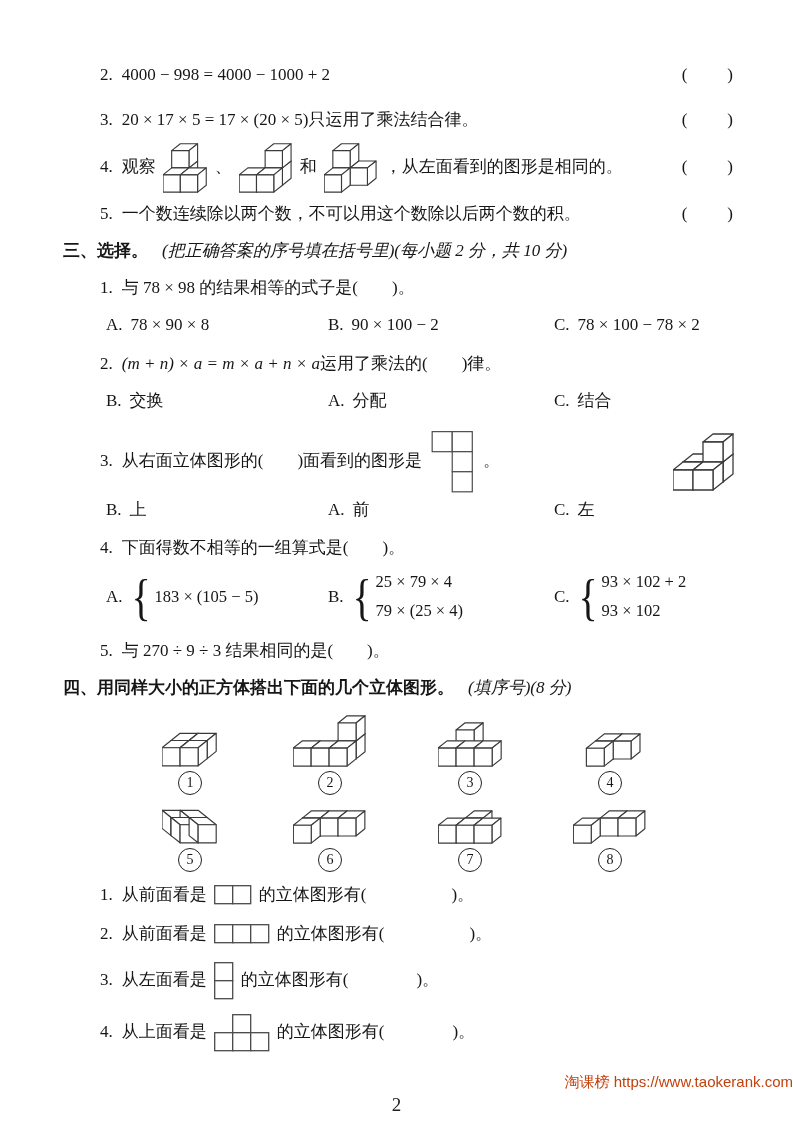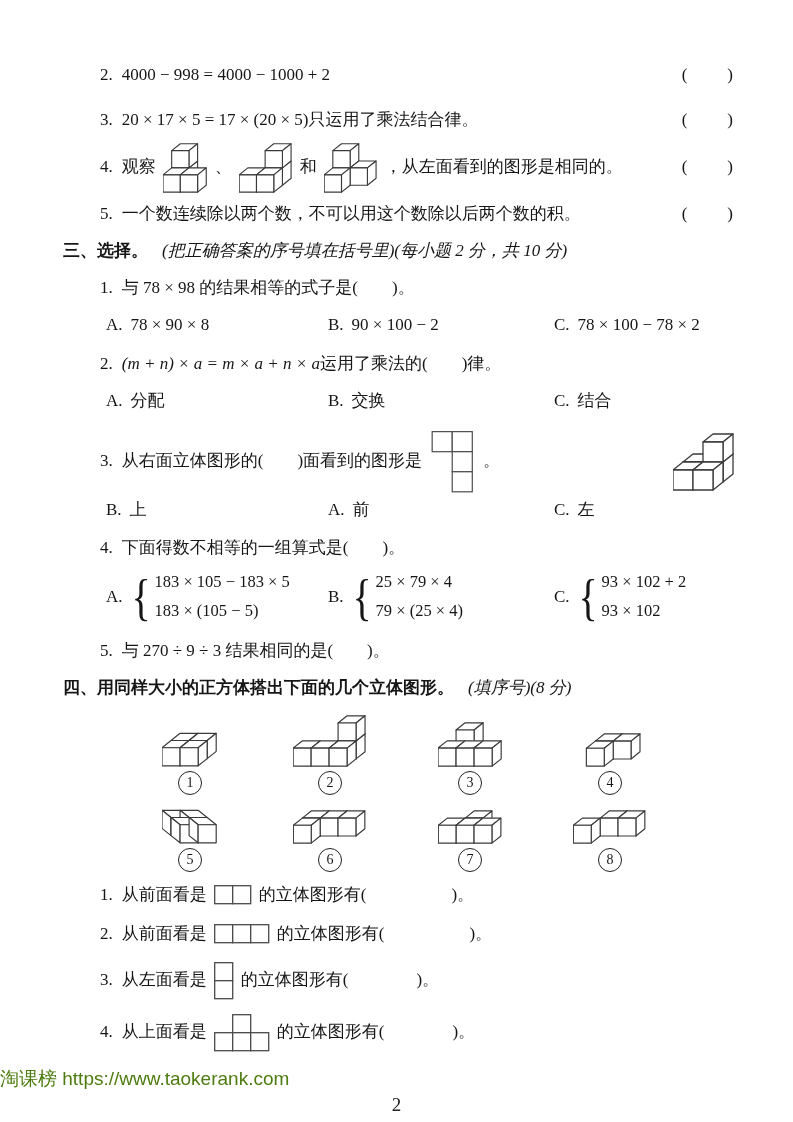--- a/index.html
+++ b/index.html
@@ -26,21 +26,21 @@
   .stack{display:flex;flex-direction:column;justify-content:center;font-size:16.5px;line-height:1.75;}
   .figsgrid{display:grid;grid-template-columns:repeat(4,140px);margin-left:57px;}
   .figcell{display:flex;flex-direction:column;align-items:center;justify-content:flex-end;}
   .circ{width:22px;height:22px;border:1.4px solid #222;border-radius:50%;display:flex;align-items:center;justify-content:center;font-size:14px;margin-top:4px;}
   .mexpr{font-style:italic;}
   svg.fig{display:block;}
   svg.inlineshape{display:inline-block;vertical-align:middle;margin:0 7px;}
   .mb22{margin-bottom:22px}.mb18{margin-bottom:18px}.mb16{margin-bottom:16px}
   .mb14{margin-bottom:14px}.mb12{margin-bottom:12px}.mb10{margin-bottom:10px}
   .mb8{margin-bottom:8px}.mb6{margin-bottom:6px}
-  .footer-site{position:absolute;left:0;right:0;bottom:30px;text-align:left;color:#4d7c0f;font-size:19px;font-family:"Liberation Sans","DejaVu Sans",sans-serif;}
+  .footer-site{position:absolute;left:0;right:0;bottom:30px;text-align:right;color:#c2410c;font-size:15px;font-family:"Liberation Sans","DejaVu Sans",sans-serif;}
   .footer-page{position:absolute;left:0;right:0;bottom:4px;text-align:center;font-size:19px;color:#222;}
   .cubes{fill:#ffffff;stroke:#3a3a3a;stroke-width:1.3;stroke-linejoin:round;}
   .sq{fill:#ffffff;stroke:#4a4a4a;stroke-width:1.3;}
 </style>
 </head>
 <body>
 
 <svg width="0" height="0" style="position:absolute" aria-hidden="true">
   <defs>
     <g id="cu" class="cubes">
@@ -116,22 +116,22 @@
     <span class="optcell"><span class="lab">B.</span><span>90 × 100 − 2</span></span>
     <span class="optcell"><span class="lab">C.</span><span>78 × 100 − 78 × 2</span></span>
   </div>
 
   <div class="row ind1 mb14">
     <span class="qno">2.</span>
     <span class="mexpr">(m + n) × a = m × a + n × a</span>
     <span>运用了乘法的(　　)律。</span>
   </div>
   <div class="optgrid mb18">
+    <span class="optcell"><span class="lab">B.</span><span>交换</span></span>
     <span class="optcell"><span class="lab">A.</span><span>分配</span></span>
-    <span class="optcell"><span class="lab">B.</span><span>交换</span></span>
     <span class="optcell"><span class="lab">C.</span><span>结合</span></span>
   </div>
 
   <div class="row ind1 mb6">
     <span class="qno">3.</span>
     <span>从右面立体图形的(　　)面看到的图形是</span>
     <svg class="fig inlineshape" width="47" height="62" viewBox="0 0 46 68">
       <rect class="sq" x="0.7" y="0.7" width="22" height="22"></rect>
       <rect class="sq" x="22.7" y="0.7" width="22" height="22"></rect>
       <rect class="sq" x="22.7" y="22.7" width="22" height="22"></rect>
@@ -154,21 +154,20 @@
 
   <div class="row ind1 mb8">
     <span class="qno">4.</span>
     <span>下面得数不相等的一组算式是(　　)。</span>
   </div>
   <div class="optgrid mb14">
     <span class="bracecell">
       <span class="lab">A.</span>
       <span class="brace">{</span>
       <span class="stack">
-          <span>183 × 105 − 183 × 5</span>
           <span>183 × (105 − 5)</span>
         </span>
     </span>
     <span class="bracecell">
       <span class="lab">B.</span>
       <span class="brace">{</span>
       <span class="stack">
           <span>25 × 79 × 4</span>
           <span>79 × (25 × 4)</span>
         </span>

